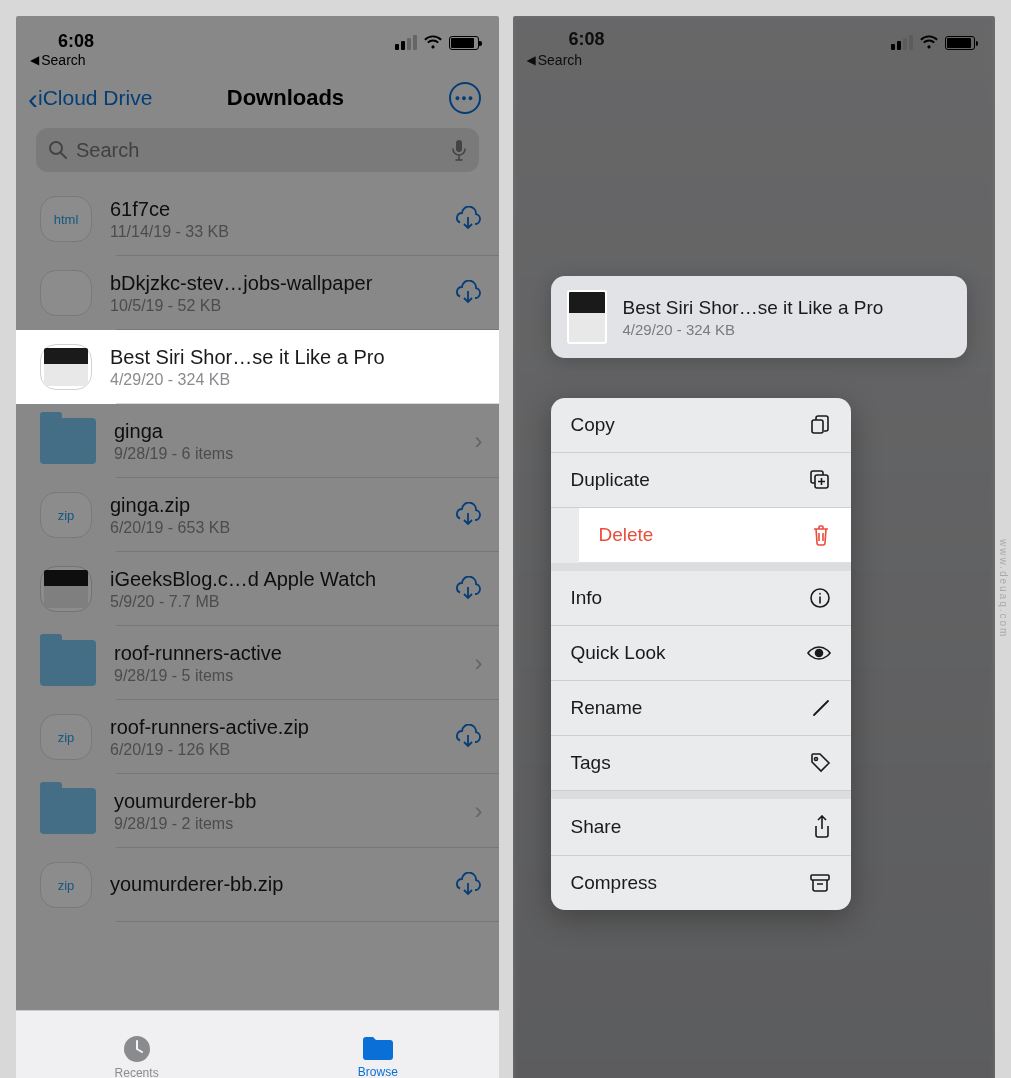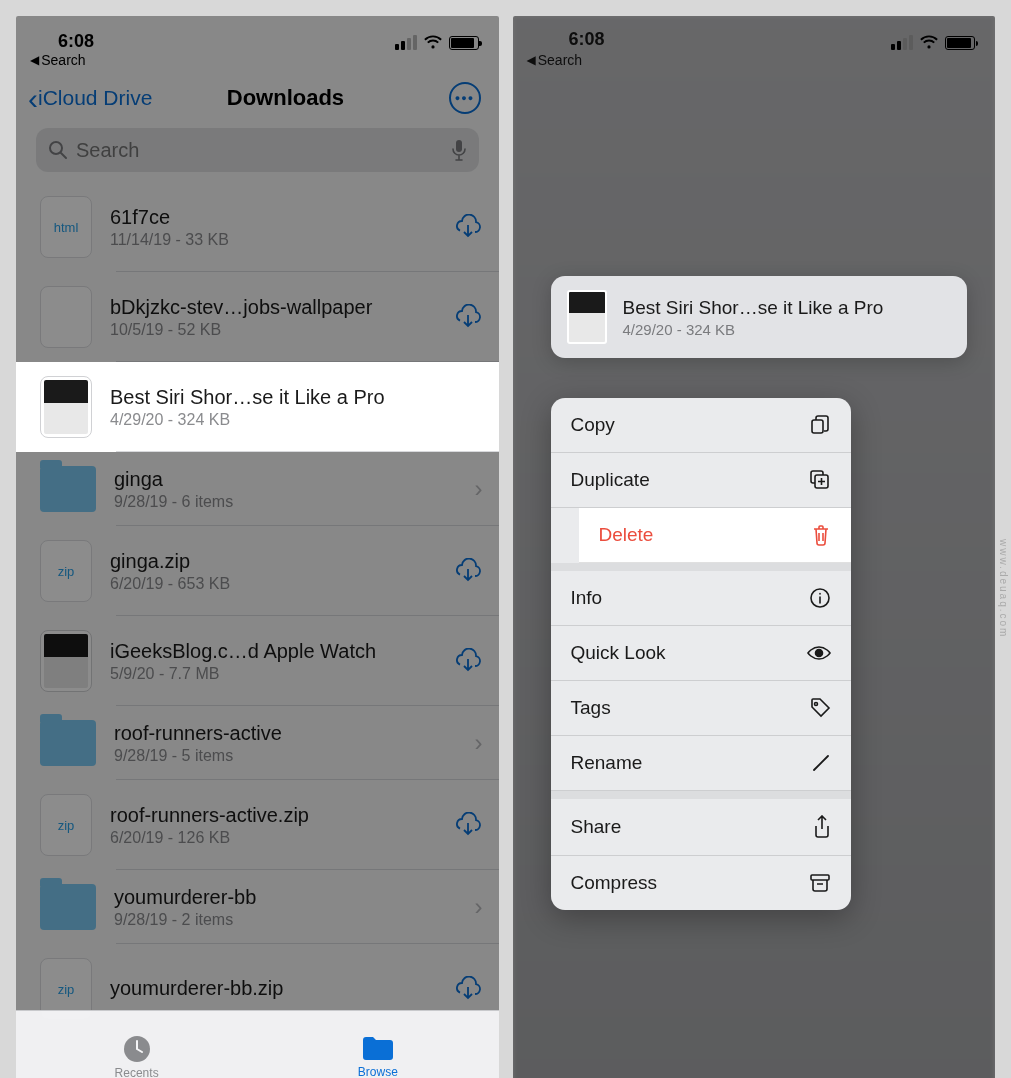--- a/index.html
+++ b/index.html
@@ -34,21 +34,21 @@
   
   .search-wrap { margin: 4px 20px 10px; background:#dedfe1; border-radius:12px; height:44px; display:flex; align-items:center; padding:0 12px; gap:8px; }
   .search-icon { color:#7a7b7e; font-size:20px; }
   .search-input { flex:1; border:none; background:transparent; font-size:20px; color:#7a7b7e; outline:none; }
   .mic-icon { color:#7a7b7e; font-size:20px; }
 
   
   .file-list { position:relative; }
   .file-row { display:flex; align-items:center; padding: 14px 16px 14px 24px; position:relative; background:#f7f7f7; }
   .file-row.highlight { background:#fff; position:relative; z-index:3; }
-  .thumb { width:52px; height:62px; border-radius:8px; display:flex; align-items:center; justify-content:center; font-size:13px; font-weight:500; color:#28a0e8; background:#fff; border:1px solid #dcdde0; flex-shrink:0; }
+  .thumb { width:52px; height:46px; border-radius:16px; display:flex; align-items:center; justify-content:center; font-size:13px; font-weight:500; color:#28a0e8; background:#fff; border:1px solid #dcdde0; flex-shrink:0; }
   .thumb.folder { background:#7cc9f2; border:none; border-radius:4px; position:relative; width:56px; height:46px;}
   .thumb.folder::before{content:"";position:absolute;top:-6px;left:0;width:22px;height:8px;background:#7cc9f2;border-radius:3px 3px 0 0;}
   .thumb.doc { background:#fff; border:1px solid #d0d1d4; padding:3px; }
   .thumb.doc .inner { width:100%; height:100%; background:linear-gradient(#1a1a1a 42%, #e8e8e8 42%); border-radius:2px; font-size:5px; color:#fff; padding:2px; overflow:hidden; }
   .thumb.apple { font-size:24px; color:#5a5a5a; }
   .file-meta { flex:1; margin-left:18px; min-width:0; }
   .file-name { font-size:20px; color:#1a1a1a; white-space:nowrap; overflow:hidden; text-overflow:ellipsis; }
   .file-sub { font-size:16px; color:#8a8b8e; margin-top:2px; }
   .row-action { color:#0a6fd6; flex-shrink:0; }
   .chev-r { color:#b8b9bc; font-size:24px; font-weight:300; }
@@ -370,36 +370,36 @@
     <div class="ctx-item">
       <span>Quick Look</span>
       <span class="ctx-icon">
             <svg width="24" height="16" viewBox="0 0 24 16" fill="none" stroke="#1a1a1a" stroke-width="1.6">
               <path d="M1 8s4-6 11-6 11 6 11 6-4 6-11 6S1 8 1 8z"></path>
               <circle cx="12" cy="8" r="3.5" fill="#1a1a1a"></circle>
             </svg>
           </span>
     </div>
     <div class="ctx-item">
+      <span>Rename</span>
+      <span class="ctx-icon">
+            <svg width="20" height="20" viewBox="0 0 20 20" fill="none" stroke="#1a1a1a" stroke-width="1.8">
+              <path d="M3 17L17 3" stroke-linecap="round"></path>
+            </svg>
+          </span>
+    </div>
+    <div class="ctx-item">
       <span>Tags</span>
       <span class="ctx-icon">
             <svg width="22" height="22" viewBox="0 0 22 22" fill="none" stroke="#1a1a1a" stroke-width="1.6">
               <path d="M11 2l9 9-8 8-9-9V3a1 1 0 011-1z"></path>
               <circle cx="7" cy="7" r="1.5"></circle>
             </svg>
           </span>
     </div>
-    <div class="ctx-item">
-      <span>Rename</span>
-      <span class="ctx-icon">
-            <svg width="20" height="20" viewBox="0 0 20 20" fill="none" stroke="#1a1a1a" stroke-width="1.8">
-              <path d="M3 17L17 3" stroke-linecap="round"></path>
-            </svg>
-          </span>
-    </div>
     <div class="ctx-group-gap"></div>
     <div class="ctx-item">
       <span>Share</span>
       <span class="ctx-icon">
             <svg width="18" height="24" viewBox="0 0 18 24" fill="none" stroke="#1a1a1a" stroke-width="1.6">
               <path d="M9 1v13M5 5l4-4 4 4M3 11v9a2 2 0 002 2h8a2 2 0 002-2v-9"></path>
             </svg>
           </span>
     </div>
     <div class="ctx-item">

